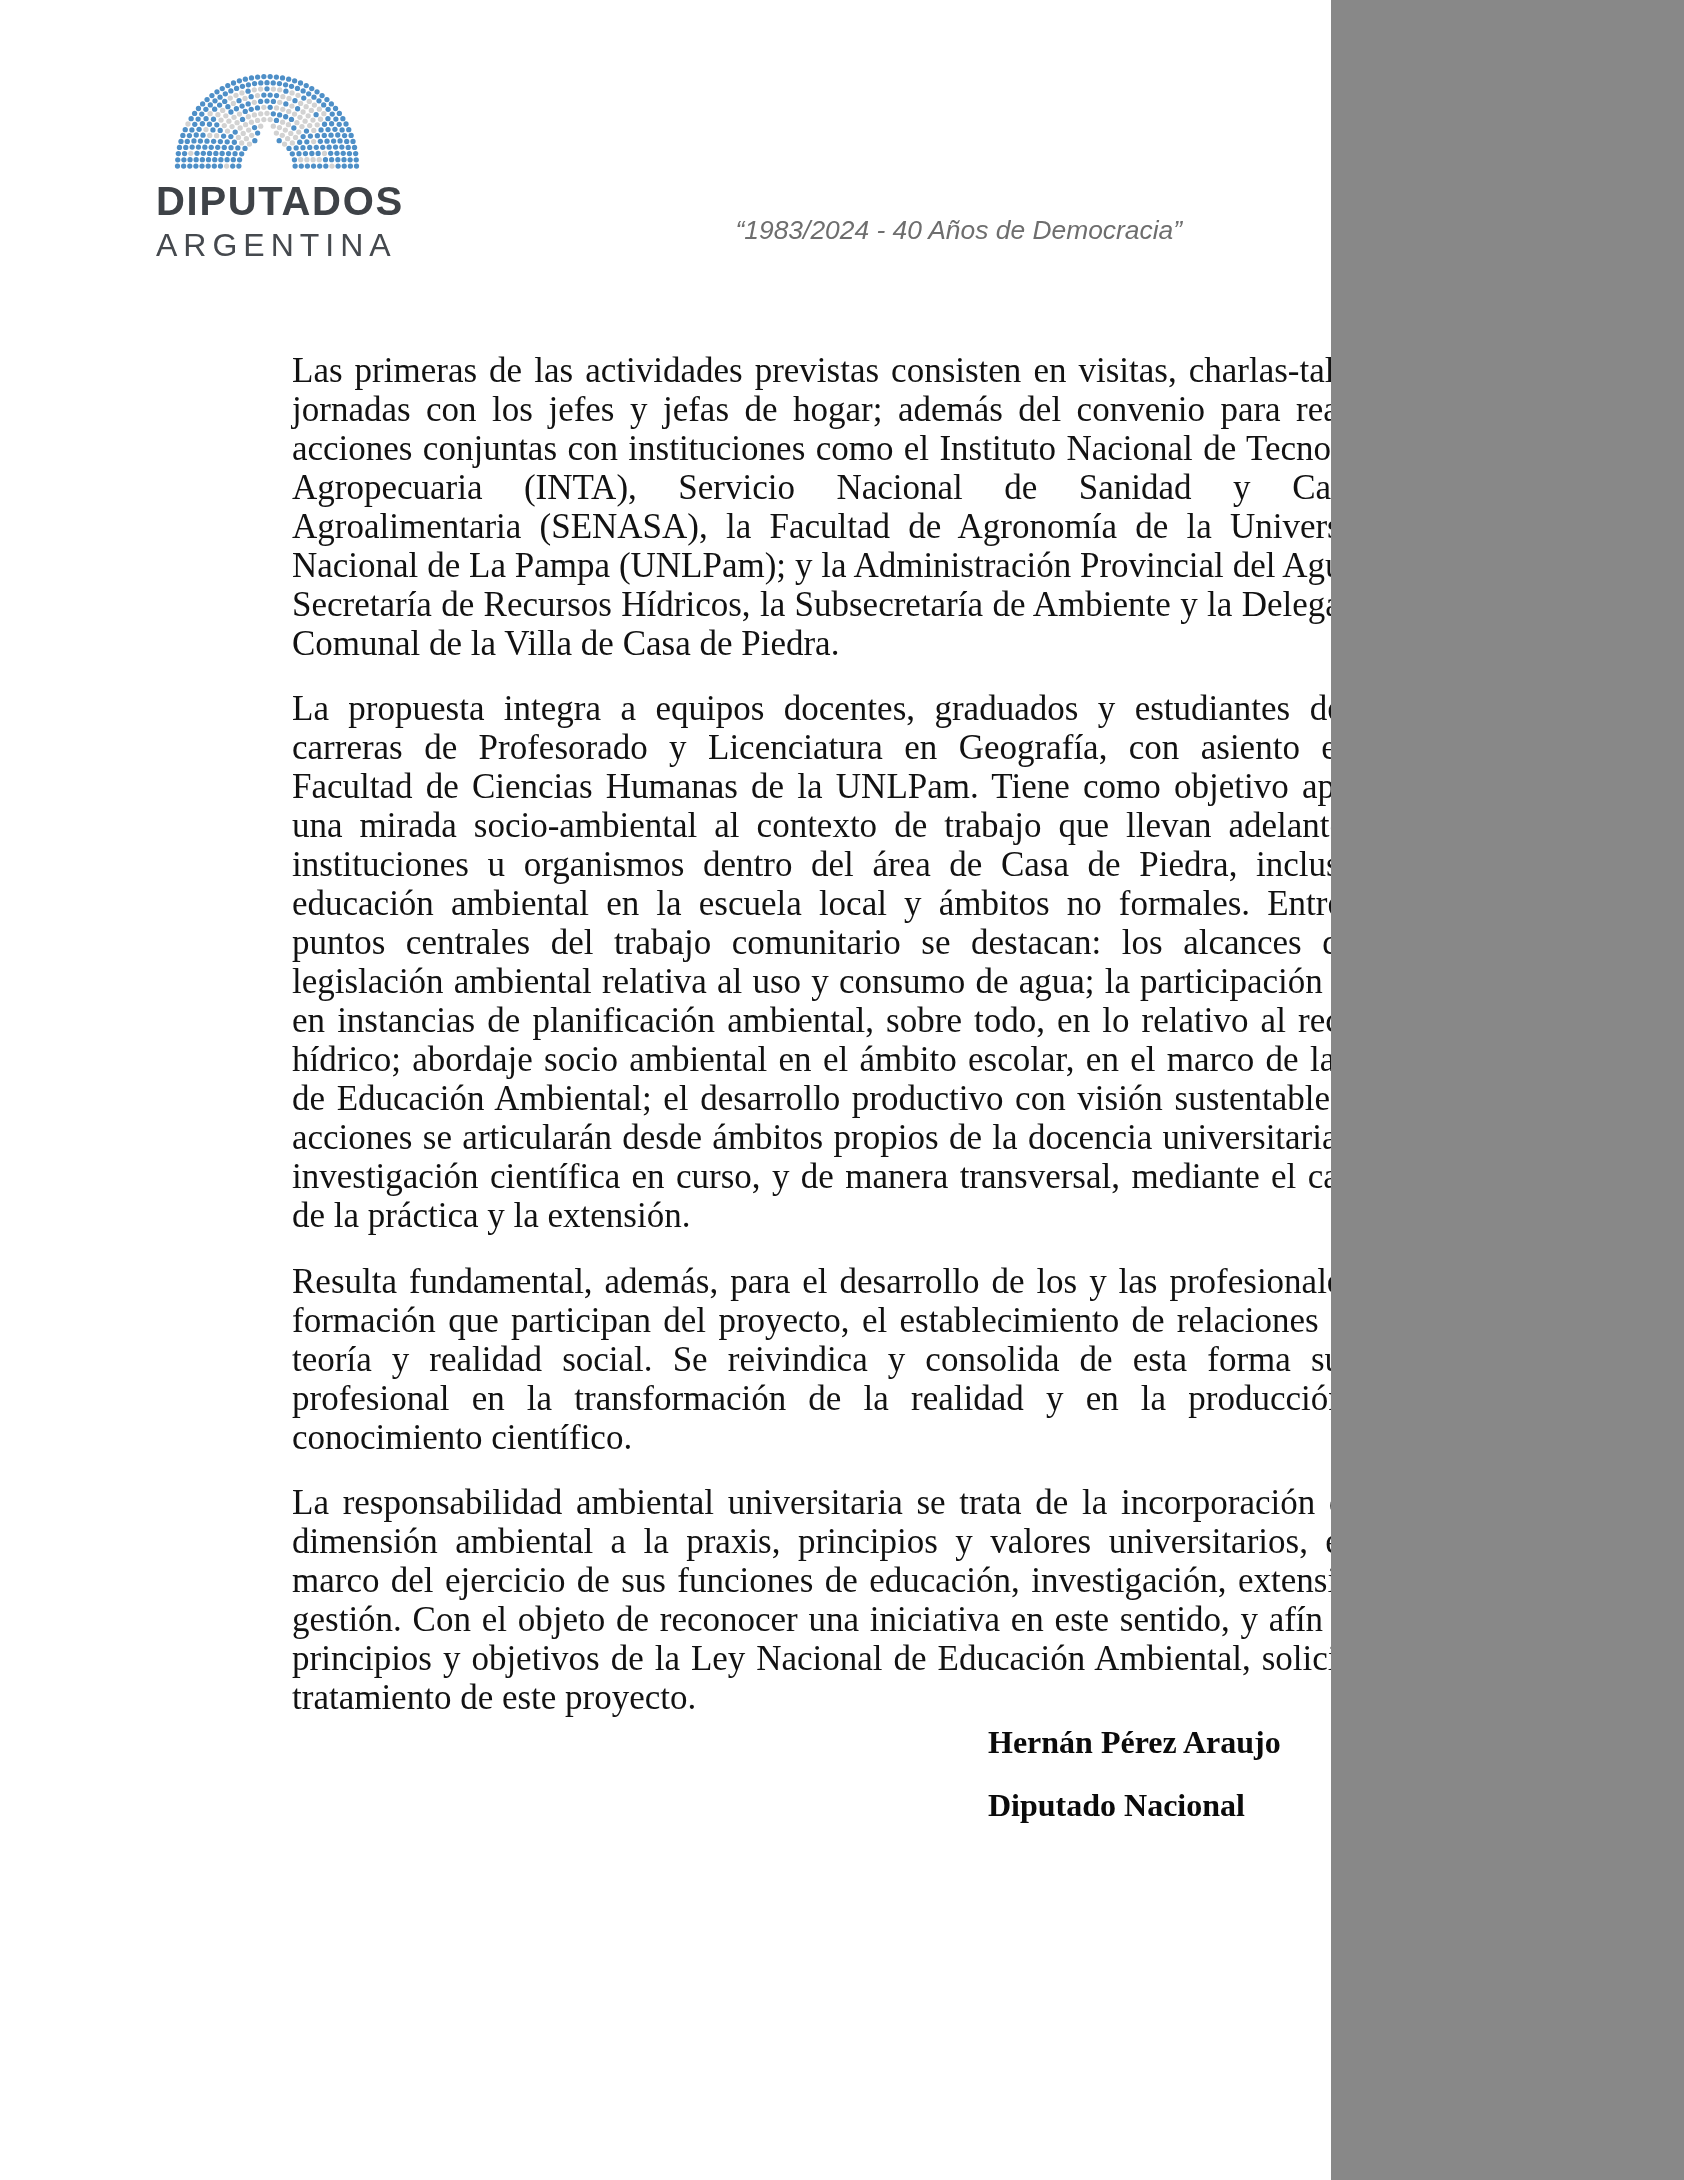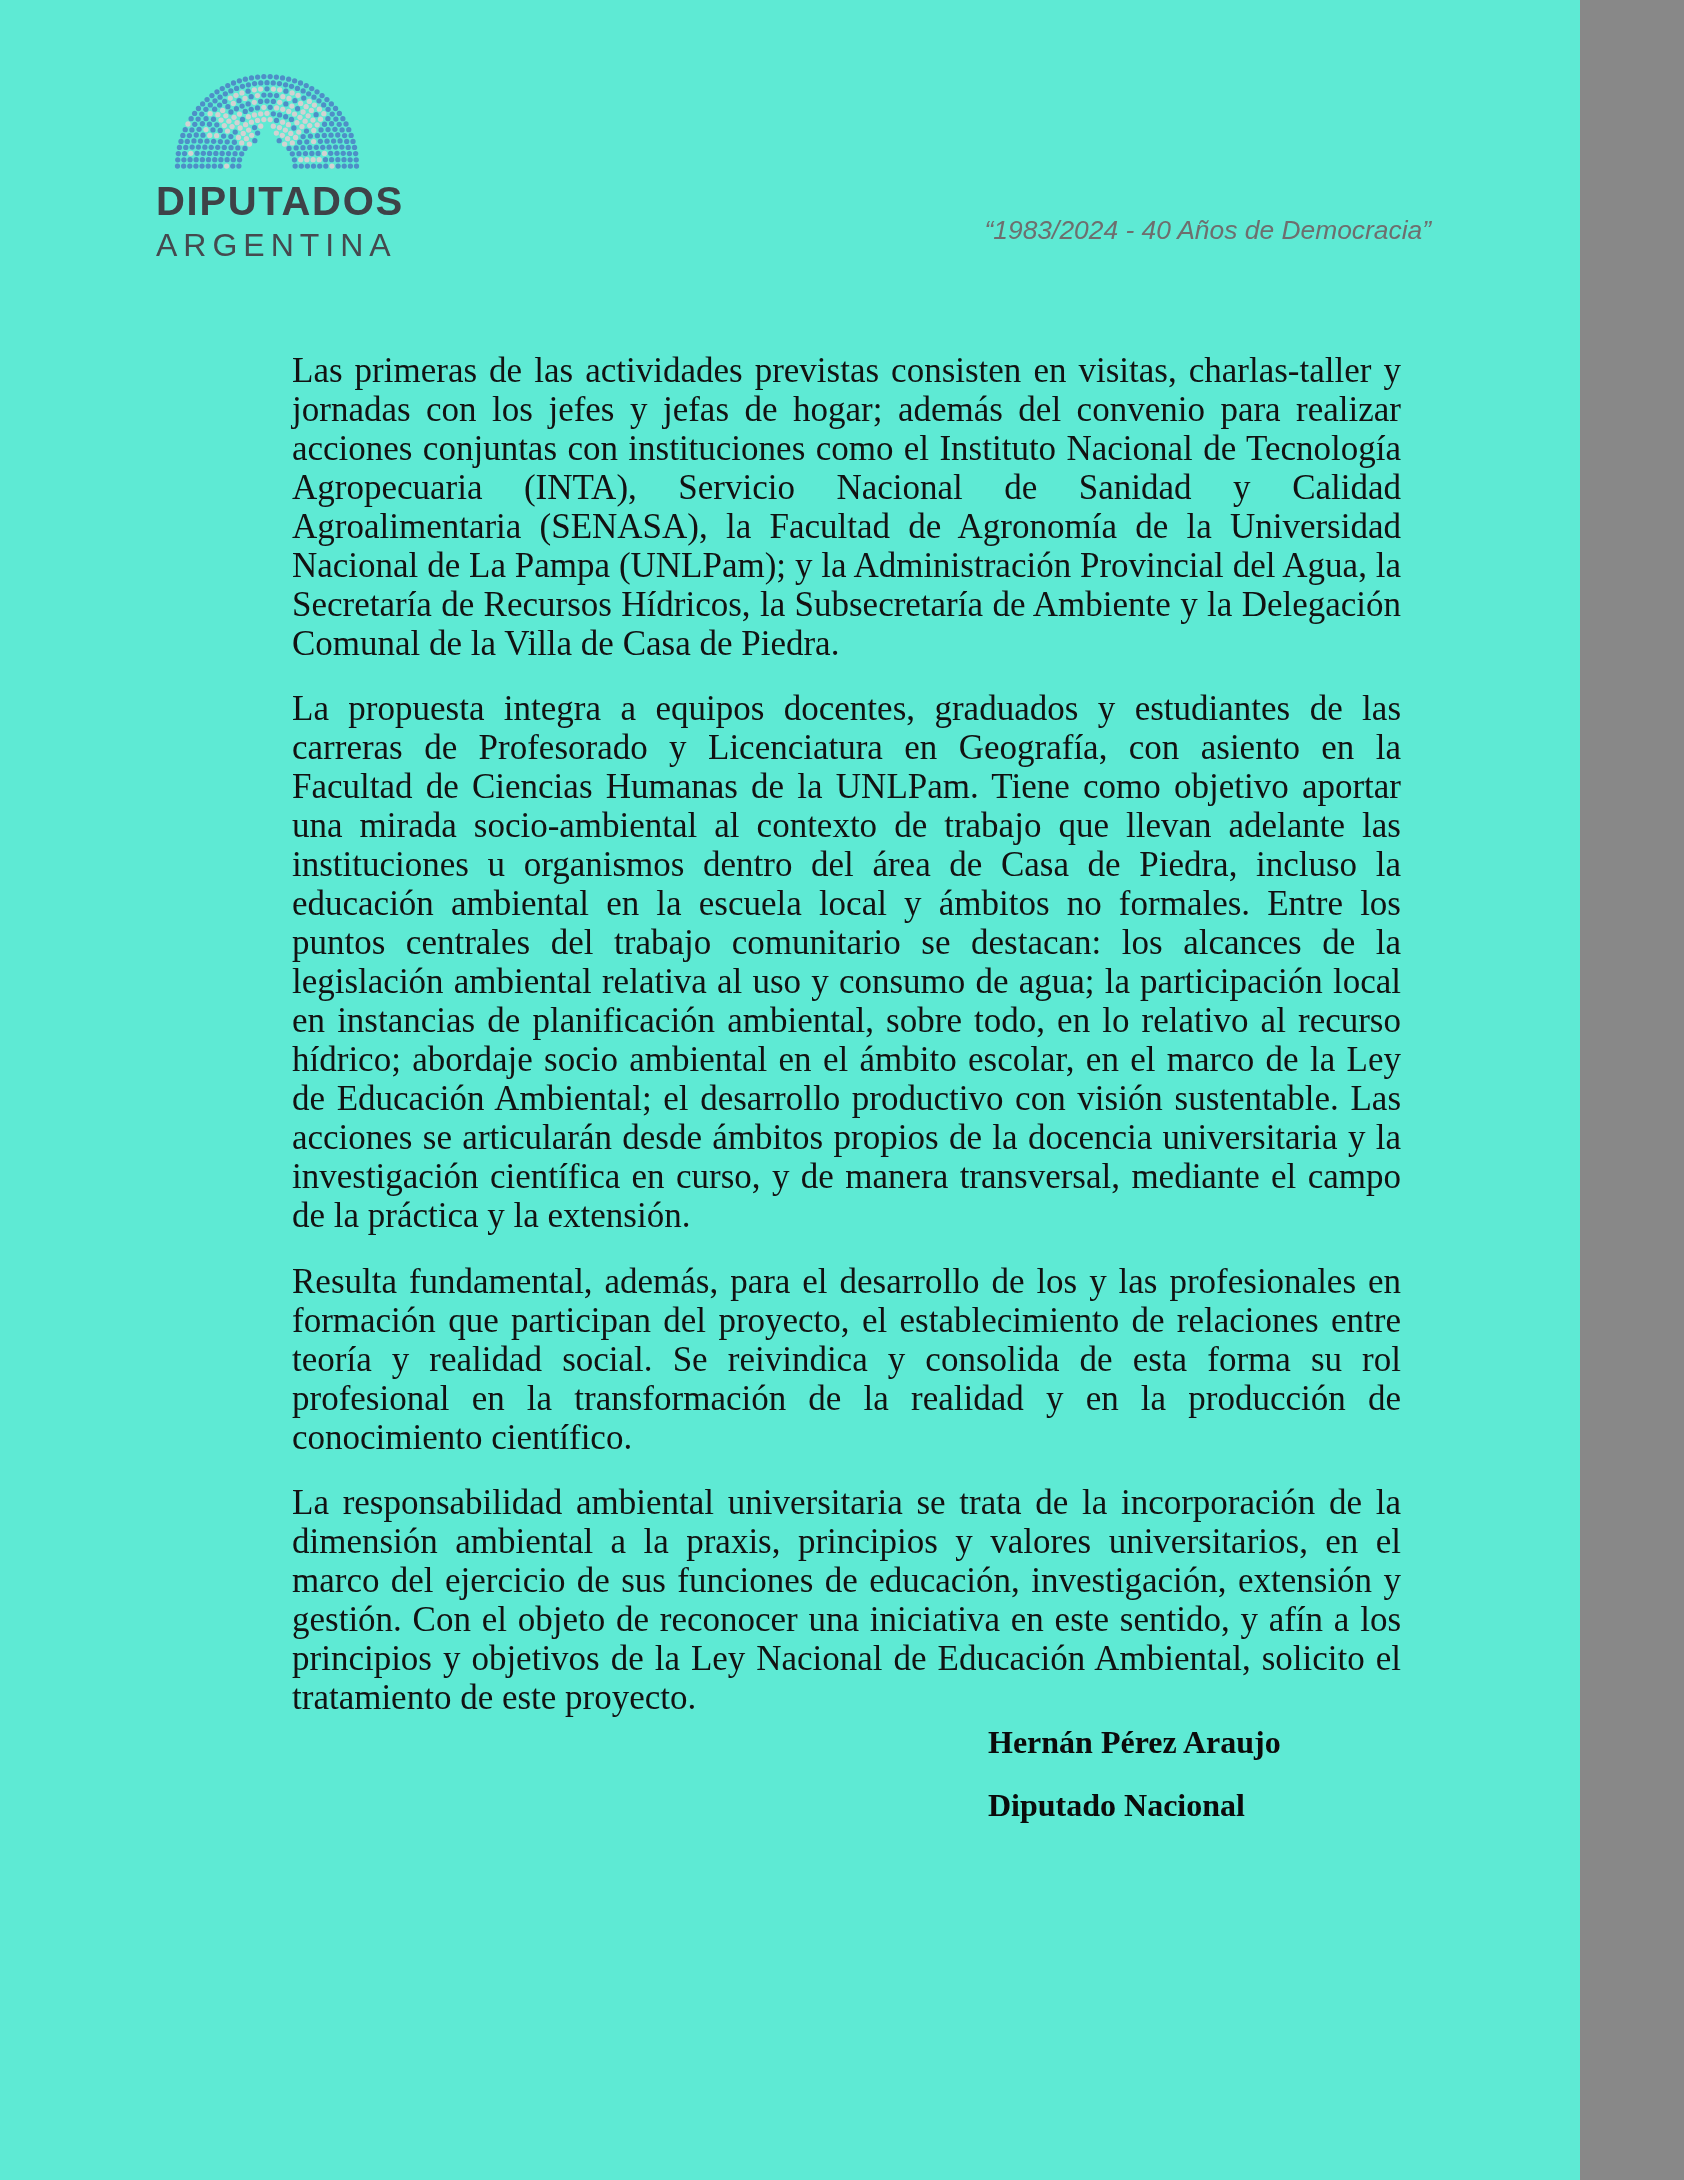--- a/index.html
+++ b/index.html
@@ -1,19 +1,19 @@
 <!DOCTYPE html>
 <html lang="es" style="font-size:13.6px"><head>
 <meta charset="utf-8">
 <style>
   html,body{margin:0;padding:0;background:#888;}
   .page{
     position:relative;
-    width:1580px;height:2181px;
-    background:#5eead4;
+    width:1331px;height:2181px;
+    background:#ffffff;
     overflow:hidden;
     font-family:"Liberation Serif", serif;
     text-decoration:underline;
   }
   
   .logo-block{
     position:absolute;left:156px;top:68px;width:221px;
     font-family:"Liberation Sans", sans-serif;
     color:#3e4247;
   }

